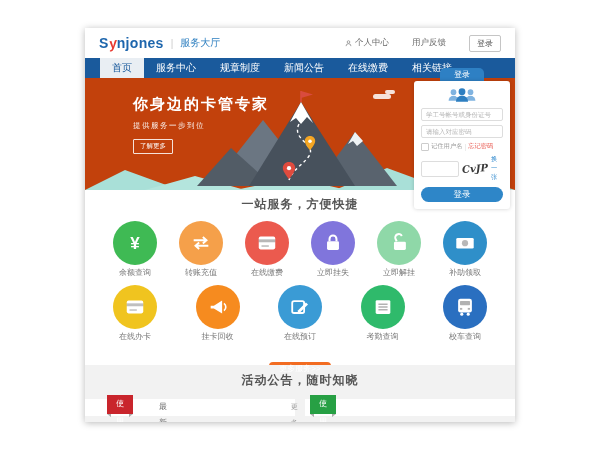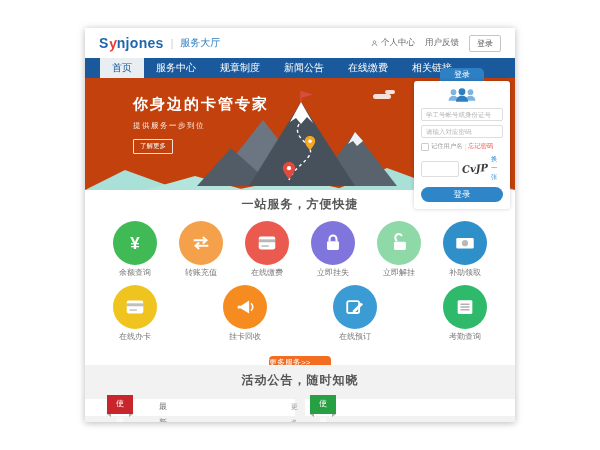--- a/index.html
+++ b/index.html
@@ -8,21 +8,21 @@
   .page{position:relative;width:430px;height:394px;margin:28px auto 0;
         background:#fff;box-shadow:0 1px 7px rgba(0,0,0,.28);overflow:hidden;}
 
   
   .site-header{height:30px;display:flex;align-items:center;padding:0 14px;background:#fff;
                position:relative;z-index:7;}
   .logo{font-size:14px;font-weight:bold;color:#1e66ad;letter-spacing:.3px;cursor:pointer;}
   .logo-mark{color:#e8382f;font-style:italic;display:inline-block;transform:rotate(-10deg);}
   .logo-divider{color:#ccc;margin:0 7px;font-weight:normal;font-size:10px;}
   .site-name{color:#2d7fc0;font-size:10px;}
-  .header-right{margin-left:auto;display:flex;align-items:center;gap:10px;font-size:8.5px;color:#666;}
+  .header-right{margin-left:auto;display:flex;align-items:center;gap:23px;font-size:8.5px;color:#666;}
   .hr-item{cursor:pointer;display:flex;align-items:center;gap:2px;}
   .header-login-btn{border:1px solid #c5c5c5;border-radius:2px;padding:2px 7px;font-size:8px;color:#555;cursor:pointer;}
 
   
   .main-nav{height:20px;background:#1a5a9c;display:flex;padding-left:15px;position:relative;z-index:6;}
   .nav-item{line-height:20px;padding:0 12px;font-size:10px;color:#fff;cursor:pointer;}
   .nav-item.active{background:#e9eef3;color:#1a5a9c;}
 
   
   .banner{position:relative;height:112px;background:#c2410c;overflow:hidden;}
@@ -58,22 +58,22 @@
 
   
   .services{background:#fff;padding:6px 0 5px;height:164px;}
   .section-title{text-align:center;font-size:12px;font-weight:bold;color:#555;letter-spacing:1px;}
   .svc-row{display:flex;justify-content:space-between;padding:0 22px;margin-top:8px;}
   .svc{width:56px;text-align:center;cursor:pointer;}
   .svc-circle{width:44px;height:44px;border-radius:50%;margin:0 auto;display:flex;
               align-items:center;justify-content:center;color:#fff;}
   .svc-glyph{font-size:17px;font-weight:bold;line-height:1;}
   .svc-label{font-size:8px;color:#777;margin-top:4px;line-height:8px;}
-  .more-btn{display:block;width:62px;margin:15px auto 0;height:14px;border-radius:4px;color:#fff;
-            font-size:8px;line-height:14px;cursor:pointer;}
+  .more-btn{display:block;width:62px;margin:21px auto 0;height:14px;border-radius:4px;color:#fff;
+            font-size:8px;text-align:center;line-height:14px;cursor:pointer;}
 
   
   .announcements{background:#f2f2f2;height:57px;padding-top:7px;}
   .ann-panels{display:flex;gap:10px;margin-top:10px;}
   .panel{flex:1;display:flex;flex-direction:row;}
   .panel-bar{position:relative;height:16px;background:#fff;border-bottom:1px solid #e3e3e3;}
   .ribbon{position:absolute;top:-4px;height:19px;line-height:18px;padding:0 9px;color:#fff;
           font-size:8px;cursor:pointer;}
   .ribbon::before{content:"";position:absolute;left:0;bottom:-3px;
           border-top:3px solid rgba(0,0,0,.32);border-left:4px solid transparent;}
@@ -274,20 +274,33 @@
       </div>
       <div class="svc">
         <div class="svc-circle" style="background-color: rgb(47, 186, 107);">
           <svg width="22" height="22" viewBox="0 0 24 24">
               <rect x="4" y="4.5" width="16" height="15" rx="1.5" fill="#fff"></rect>
               <path d="M7 9h10M7 12h10M7 15h10" stroke="rgba(0,0,0,.3)" stroke-width="1.6"></path>
             </svg>
         </div>
         <div class="svc-label">考勤查询</div>
       </div>
+      <div class="svc">
+        <div class="svc-circle" style="background-color: rgb(42, 111, 192);">
+          <svg width="22" height="22" viewBox="0 0 24 24">
+              <rect x="4.5" y="3" width="15" height="15" rx="2.5" fill="#fff"></rect>
+              <rect x="6.5" y="5.5" width="11" height="4.5" rx=".8" fill="rgba(0,0,0,.3)"></rect>
+              <rect x="6.5" y="13" width="2.5" height="2" fill="rgba(0,0,0,.3)"></rect>
+              <rect x="15" y="13" width="2.5" height="2" fill="rgba(0,0,0,.3)"></rect>
+              <circle cx="8.5" cy="19.8" r="1.7" fill="#fff"></circle>
+              <circle cx="15.5" cy="19.8" r="1.7" fill="#fff"></circle>
+            </svg>
+        </div>
+        <div class="svc-label">校车查询</div>
+      </div>
     </div>
 
     <div class="more-btn" style="background-color: rgb(242, 108, 34);">更多服务&gt;&gt;</div>
   </div>
 
   <div class="announcements">
     <div class="section-title">活动公告，随时知晓</div>
     <div class="ann-panels">
       <div class="panel">
         <div class="panel-bar">

